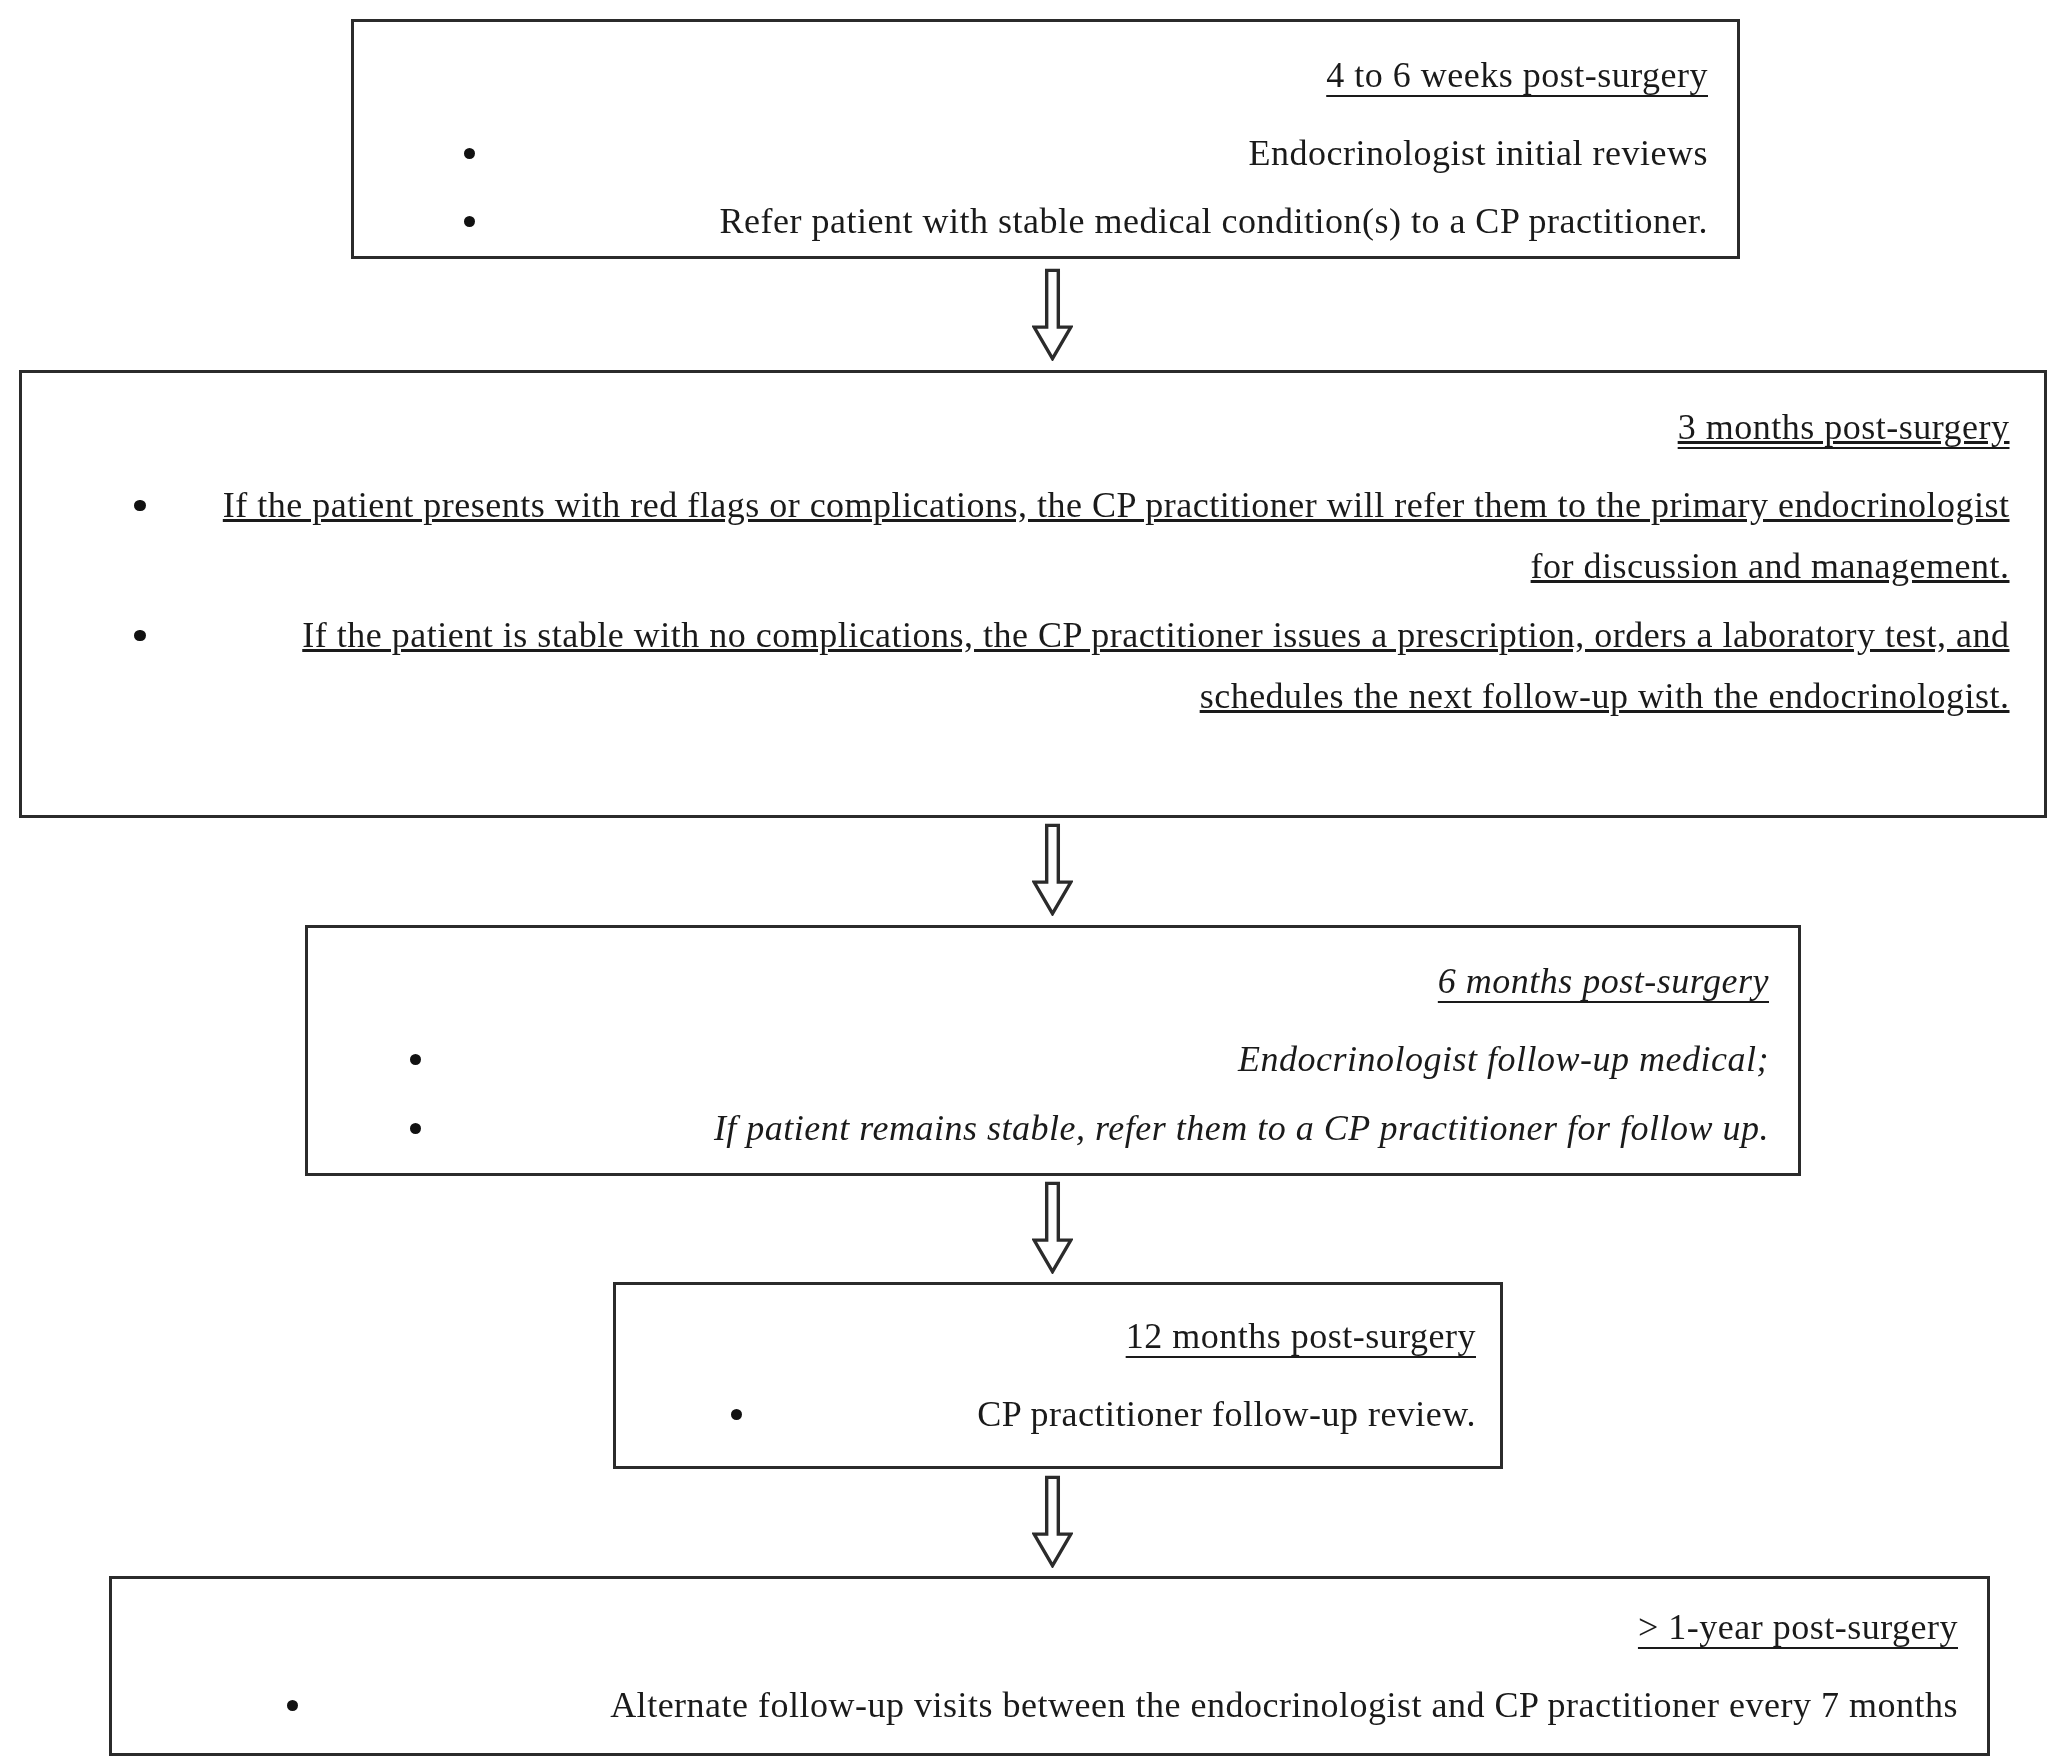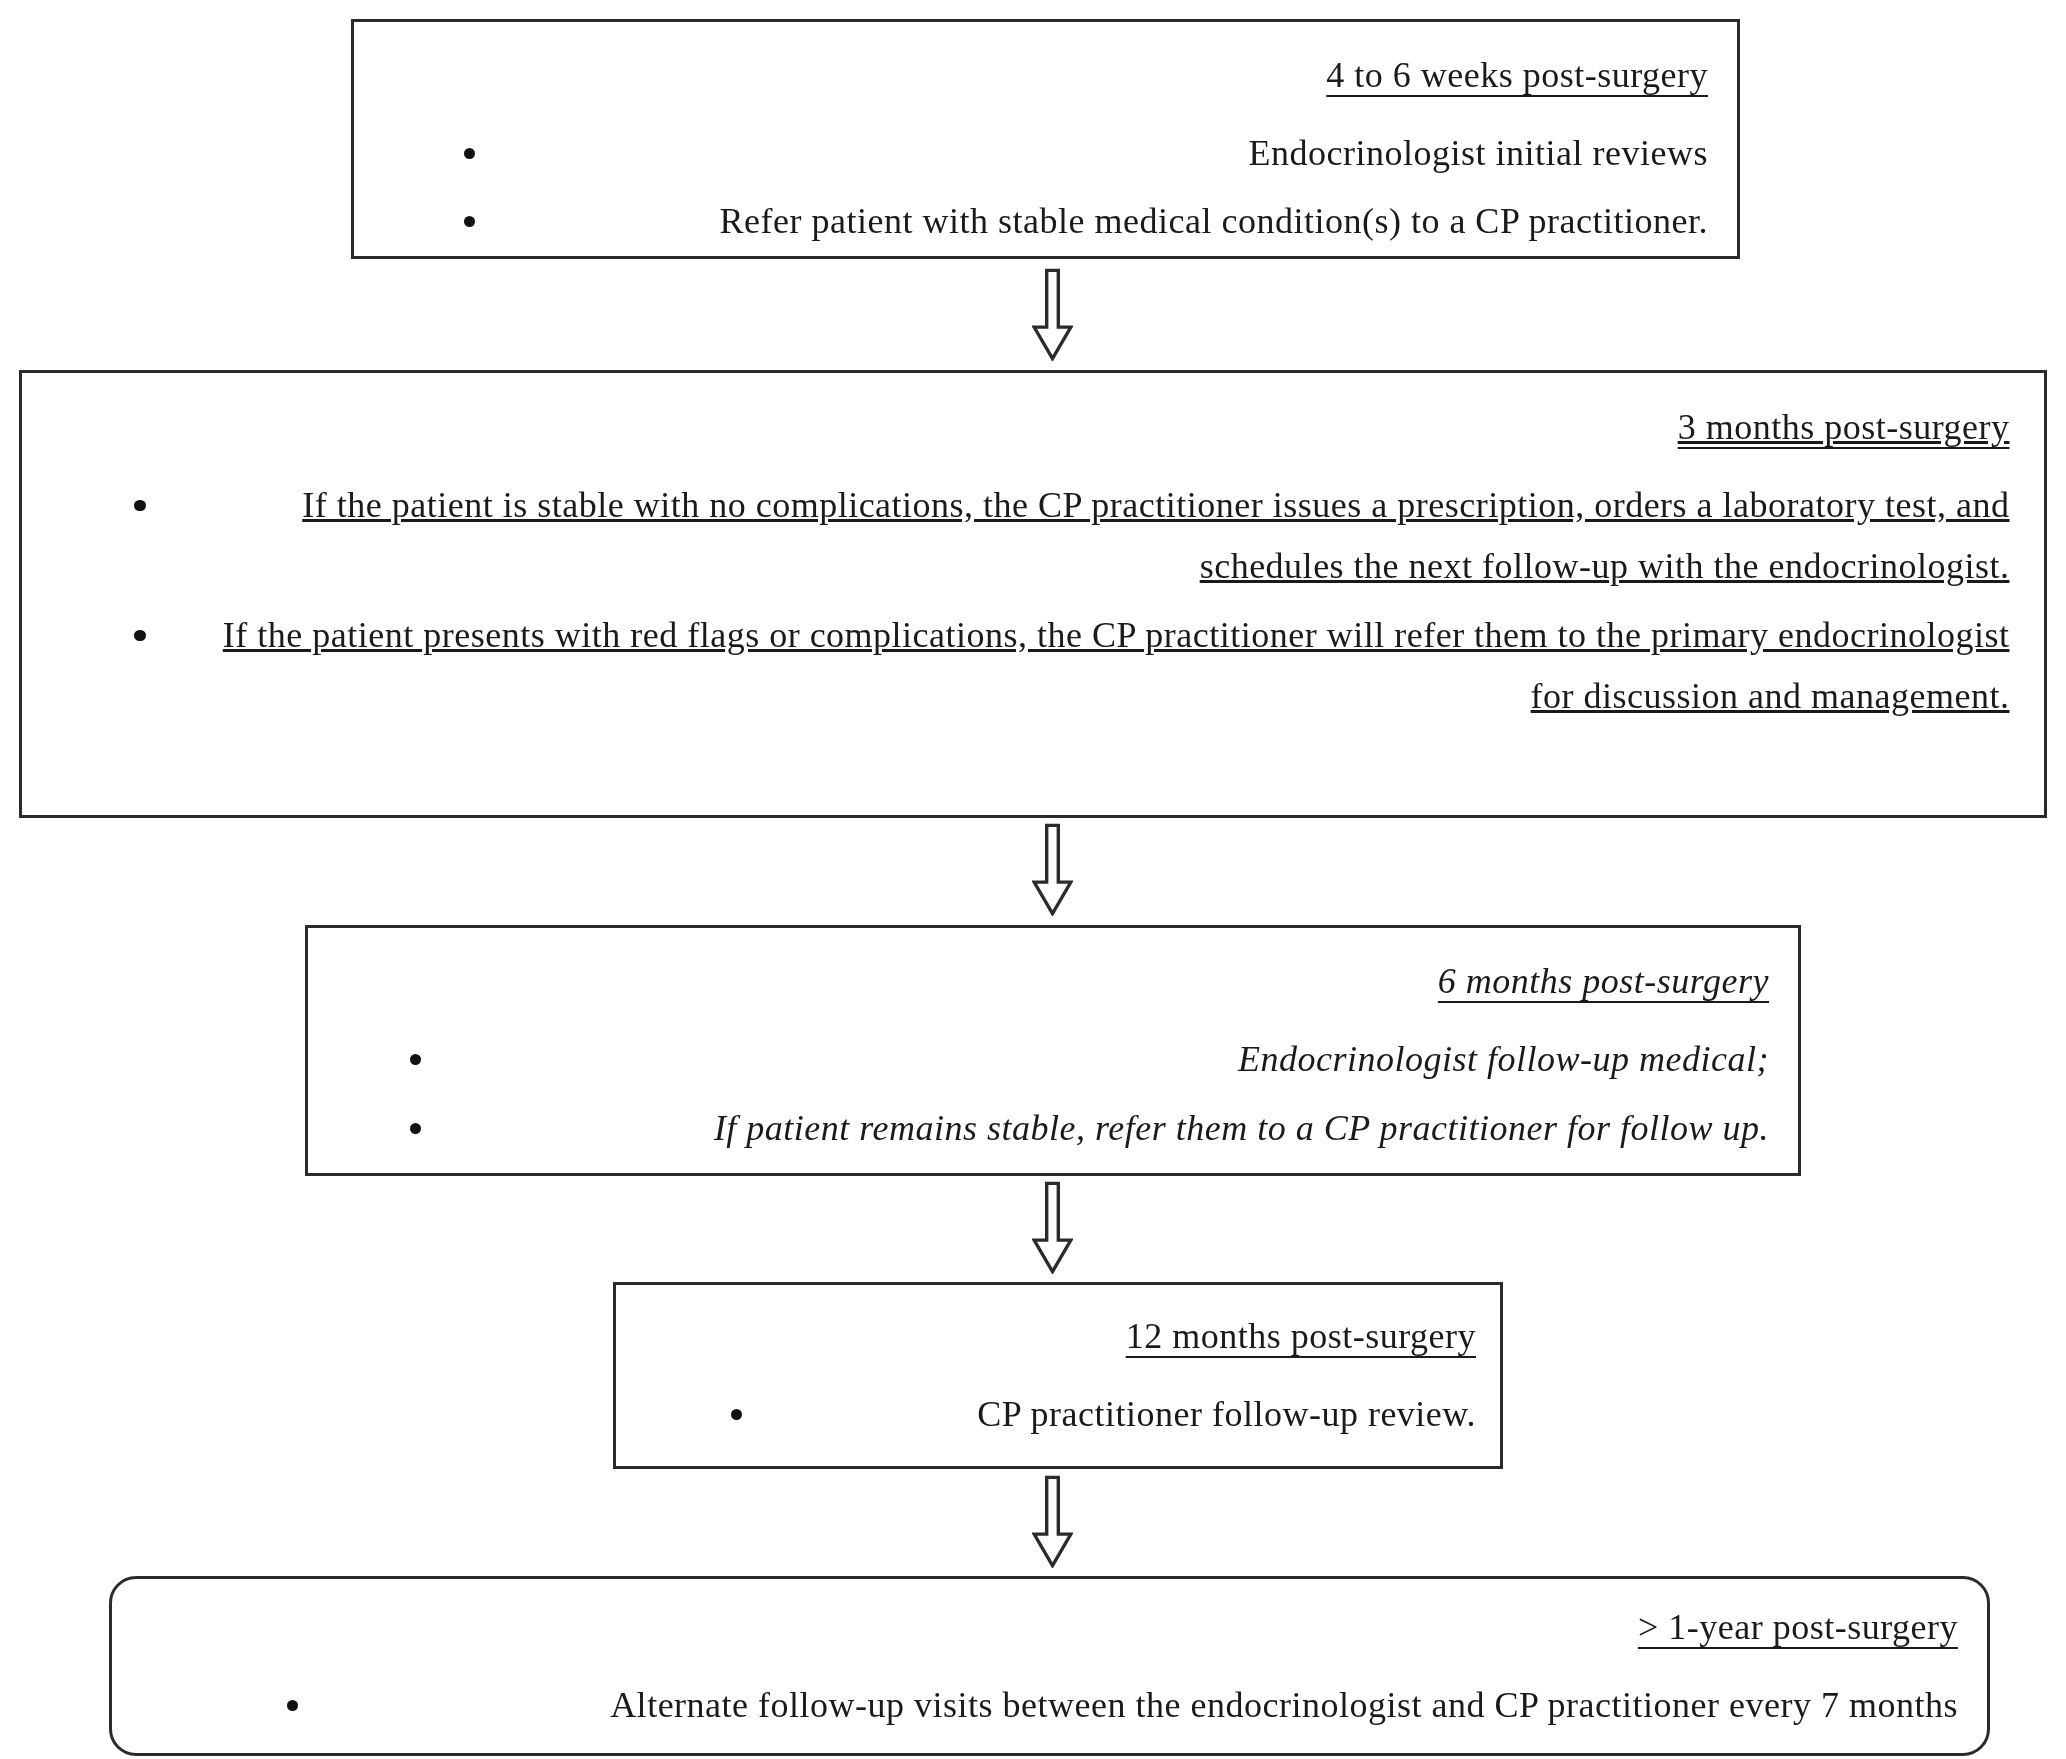--- a/index.html
+++ b/index.html
@@ -57,21 +57,21 @@
   }
   
   .box1 { left: 351px;  top: 18.5px;   width: 1389px; height: 240px; padding: 29px 29px 14.6px 32px; }
   .box1 .bullets { margin-left: 73px; }
   .box2 { left: 18.5px;   top: 370px;  width: 2028px; height: 448px; padding: 30px 34px 14.6px 30px; text-decoration: underline; }
   .box2 .bullets { margin-left: 78px; }
   .box3 { left: 305px;  top: 925px; width: 1496px; height: 251px; padding: 29px 29px 14.6px 27px; font-style: italic; }
   .box3 .bullets { margin-left: 70px; }
   .box4 { left: 613px; top: 1282px; width: 890px; height: 187px; padding: 27px 24px 11px 41px; }
   .box4 .bullets { margin-left: 69px; }
-  .box5 { left: 109px;  top: 1576px; width: 1881px; height: 180px; padding: 24px 29px 14.6px 24px; border-radius: 27px; }
+  .box5 { left: 109px;  top: 1576px; width: 1881px; height: 180px; padding: 24px 29px 14.6px 24px; }
   .box5 .bullets { margin-left: 146px; }
   .arrow {
     position: absolute;
     left: 1032px;
     width: 41px;
     height: 93px;
   }
   .arrow1 { top: 268px; }
   .arrow2 { top: 823px; }
   .arrow3 { top: 1181px; }
@@ -98,25 +98,25 @@
 
   <svg class="arrow arrow1" viewBox="0 0 84 192" aria-hidden="true">
     <polygon points="30,5 54,5 54,122 80,122 42,187 4,122 30,122" fill="#ffffff" stroke="#2b2b2b" stroke-width="7" stroke-linejoin="miter"></polygon>
   </svg>
 
   <section class="box box2">
     <h2 class="heading">3 months post-surgery</h2>
     <ul class="bullets">
       <li>
         <span class="dot"></span>
-        <span>If the patient is stable with no complications, the CP practitioner issues a prescription, orders a laboratory test, and schedules the next follow-up with the endocrinologist.</span>
+        <span>If the patient presents with red flags or complications, the CP practitioner will refer them to the primary endocrinologist for discussion and management.</span>
       </li>
       <li>
         <span class="dot"></span>
-        <span>If the patient presents with red flags or complications, the CP practitioner will refer them to the primary endocrinologist for discussion and management.</span>
+        <span>If the patient is stable with no complications, the CP practitioner issues a prescription, orders a laboratory test, and schedules the next follow-up with the endocrinologist.</span>
       </li>
     </ul>
   </section>
 
   <svg class="arrow arrow2" viewBox="0 0 84 192" aria-hidden="true">
     <polygon points="30,5 54,5 54,122 80,122 42,187 4,122 30,122" fill="#ffffff" stroke="#2b2b2b" stroke-width="7" stroke-linejoin="miter"></polygon>
   </svg>
 
   <section class="box box3">
     <h2 class="heading">6 months post-surgery</h2>

